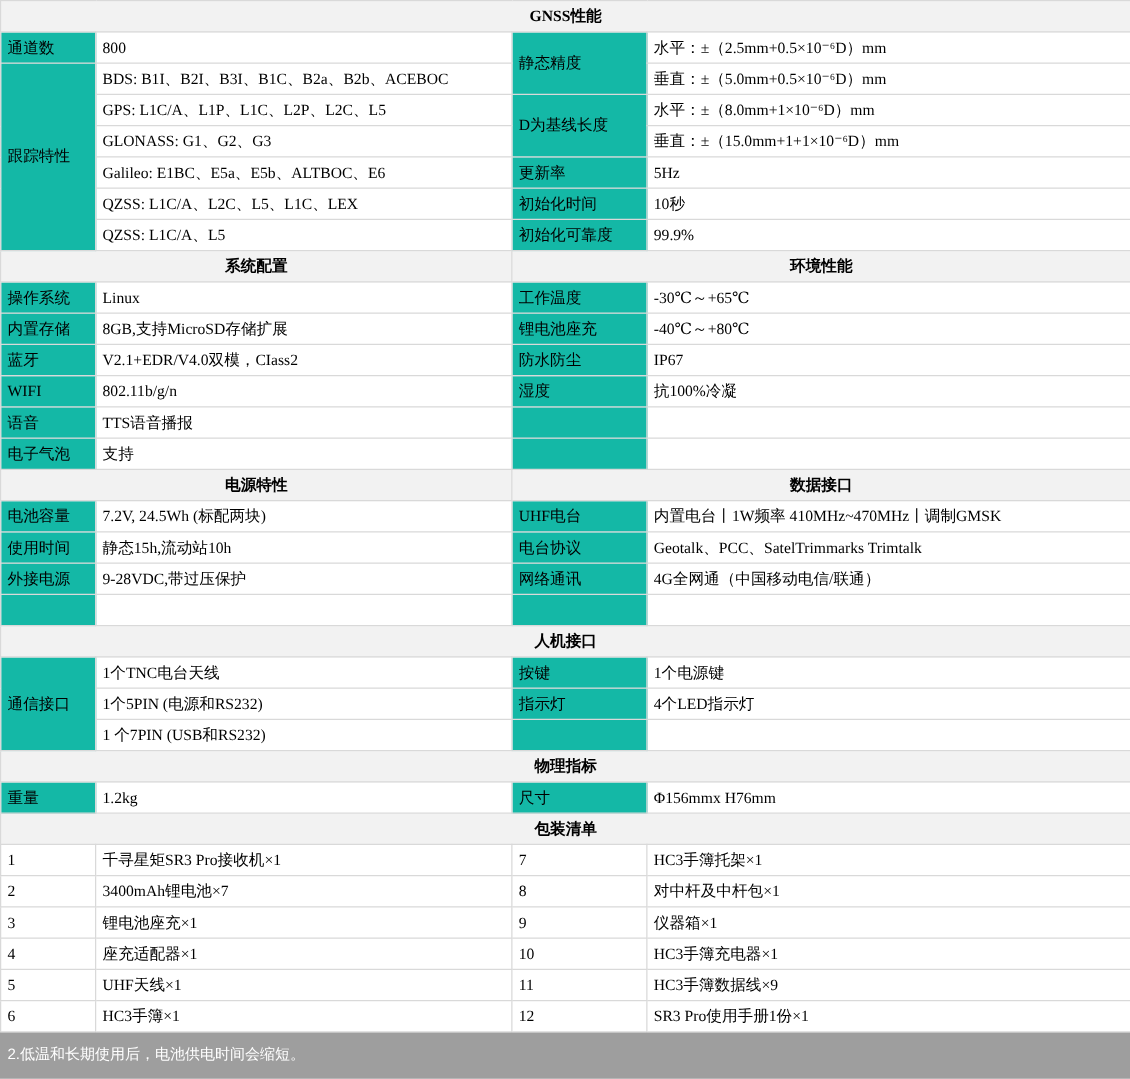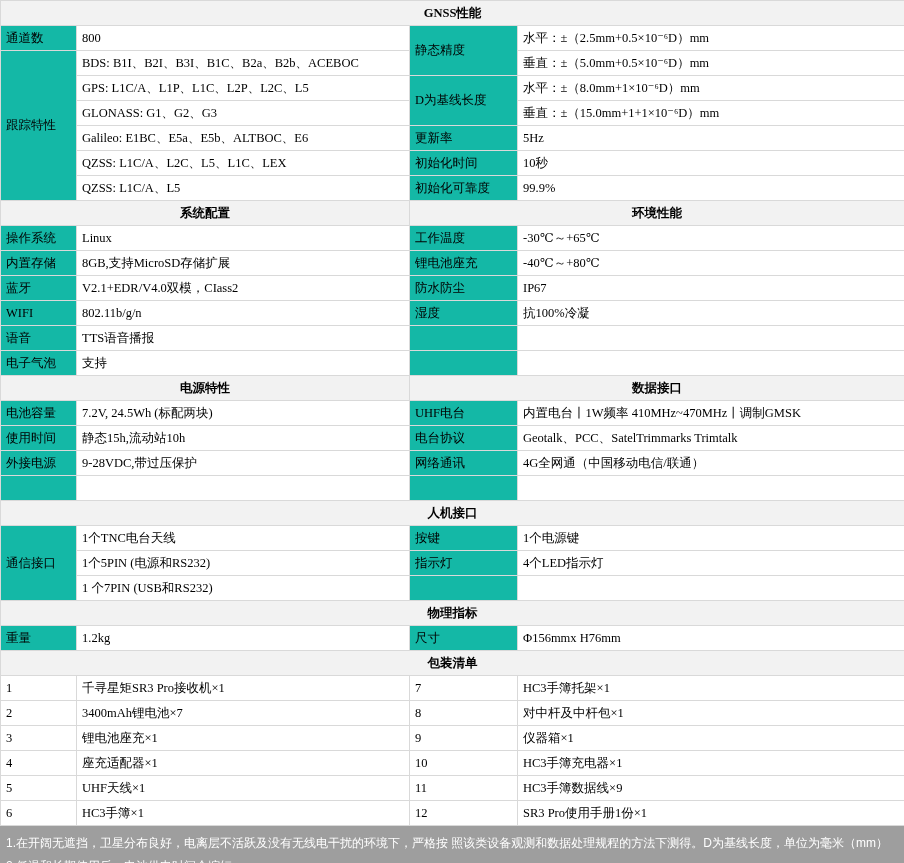--- a/index.html
+++ b/index.html
@@ -242,16 +242,15 @@
   <tr>
     <td>6</td>
     <td>HC3手簿×1</td>
     <td>12</td>
     <td>SR3 Pro使用手册1份×1</td>
   </tr>
 </tbody>
   </table>
 
 <div class="notes">
-  <div>1.在开阔无遮挡，卫星分布良好，电离层不活跃及没有无线电干扰的环境下，严格按 照该类设备观测和数据处理规程的方法下测得。D为基线长度，单位为毫米（mm）</div>
   <div>2.低温和长期使用后，电池供电时间会缩短。</div>
 
 </div>
 
 </body></html>

